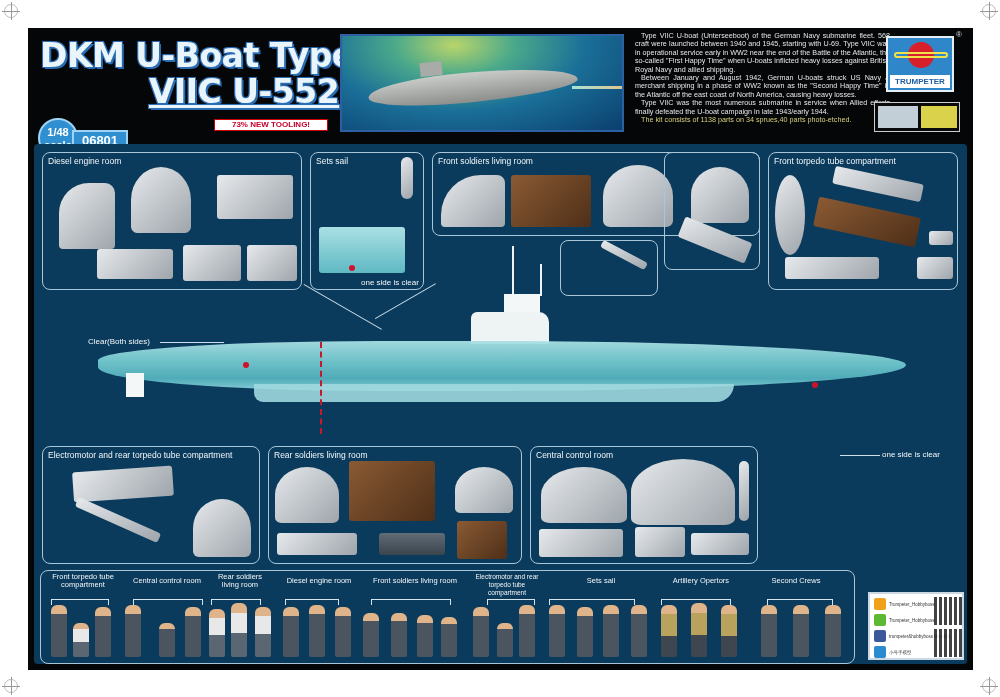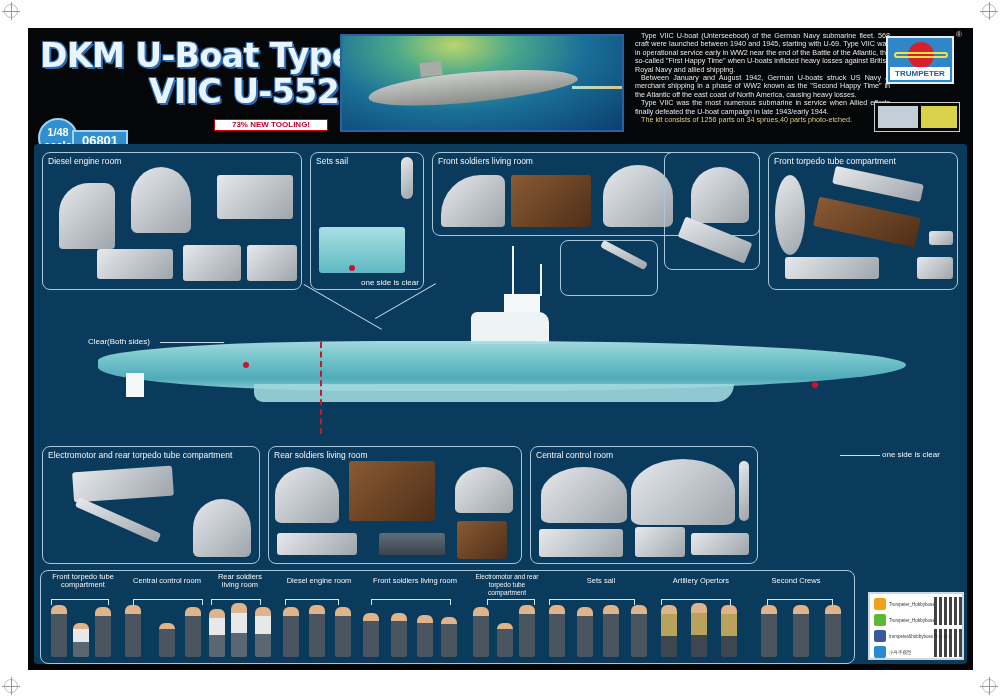--- a/index.html
+++ b/index.html
@@ -13,21 +13,21 @@
 
   .poster { position: absolute; left: 28px; top: 28px; width: 945px; height: 642px; background: #050608; }
 
   
   .title1, .title2 {
     position: absolute; font-family: "DejaVu Sans", sans-serif; font-weight: 900; color: #e9f4fb;
     letter-spacing: -0.5px;
     text-shadow: 0 0 2px #2a6db3, 2px 2px 0 #2a6db3, -1px -1px 0 #2a6db3, 1px -1px 0 #2a6db3, -1px 1px 0 #2a6db3;
   }
   .title1 { left: 12px; top: 8px; font-size: 33px; }
-  .title2 { left: 121px; top: 44px; font-size: 33px; }
+  .title2 { left: 121px; top: 44px; font-size: 33px; text-decoration: underline; }
   .scale-badge {
     position: absolute; left: 10px; top: 90px; width: 40px; height: 40px; border-radius: 50%;
     background: #2f8fd0; border: 2px solid #9fd3f5; color: #fff; font-weight: bold; font-size: 11px;
     text-align: center; line-height: 13px; padding-top: 6px;
   }
   .code-badge {
     position: absolute; left: 44px; top: 102px; width: 56px; height: 22px; background: #2f8fd0;
     border: 2px solid #9fd3f5; color: #fff; font-weight: bold; font-size: 13px; text-align: center; line-height: 18px;
   }
   .tooling {
@@ -46,21 +46,21 @@
   }
   .boxart .tower { position: absolute; left: 78px; top: 26px; width: 22px; height: 14px; background: #a8aba8; transform: rotate(-6deg); }
   .boxart .trail { position: absolute; left: 230px; top: 50px; width: 54px; height: 3px; background: linear-gradient(90deg, #a6e3d8, #e2c48a); }
   .intro {
     position: absolute; left: 607px; top: 4px; width: 255px; color: #e8e8e8; font-size: 7.2px; line-height: 8.4px;
     text-align: justify;
   }
   .intro p { text-indent: 6px; }
   .intro p.kit { color: #d9cf7a; }
   .logo {
-    position: absolute; left: 858px; top: 8px; width: 68px; height: 48px; background: #2f86c8; border: 2px solid #e6eef5;
+    position: absolute; left: 858px; top: 8px; width: 68px; height: 56px; background: #2f86c8; border: 2px solid #e6eef5;
   }
   .logo .sun { position: absolute; left: 20px; top: 4px; width: 26px; height: 26px; border-radius: 50%; background: #d8202a; }
   .logo .horn { position: absolute; left: 6px; top: 14px; width: 54px; height: 6px; border: 2px solid #f1e24a; border-radius: 3px; }
   .logo .name { position: absolute; left: 2px; bottom: 2px; width: 60px; height: 13px; background: #fff; color: #1d5fa3; font-size: 8px; font-weight: bold; text-align: center; line-height: 13px; }
   .reg { position: absolute; left: 928px; top: 2px; color: #ddd; font-size: 8px; }
   .decals { position: absolute; left: 846px; top: 74px; width: 86px; height: 30px; background: #0a0a0a; border: 1px solid #ccc; }
   .decals .d1 { position: absolute; left: 3px; top: 3px; width: 40px; height: 22px; background: #c3cfd6; }
   .decals .d2 { position: absolute; left: 46px; top: 3px; width: 36px; height: 22px; background: #d9d24a; }
 
   
@@ -124,21 +124,21 @@
   <div class="boxart">
     <div class="hull"></div>
     <div class="tower"></div>
     <div class="trail"></div>
   </div>
 
   <div class="intro">
     <p>Type VIIC U-boat (Unterseeboot) of the German Navy submarine fleet. 568 craft were launched between 1940 and 1945, starting with U-69. Type VIIC was in operational service early in WW2 near the end of the Battle of the Atlantic, the so-called "First Happy Time" when U-boats inflicted heavy losses against British Royal Navy and allied shipping.</p>
     <p>Between January and August 1942, German U-boats struck US Navy &amp; merchant shipping in a phase of WW2 known as the "Second Happy Time" in the Atlantic off the east coast of North America, causing heavy losses.</p>
     <p>Type VIIC was the most numerous submarine in service when Allied efforts finally defeated the U-boat campaign in late 1943/early 1944.</p>
-    <p class="kit">The kit consists of 1256 parts on 34 sprues,40 parts photo-etched.</p>
+    <p class="kit">The kit consists of 1138 parts on 34 sprues,40 parts photo-etched.</p>
   </div>
 
   <div class="logo">
     <div class="sun"></div>
     <div class="horn"></div>
     <div class="name">TRUMPETER</div>
   </div>
   <div class="reg">®</div>
   <div class="decals">
     <div class="d1"></div>

